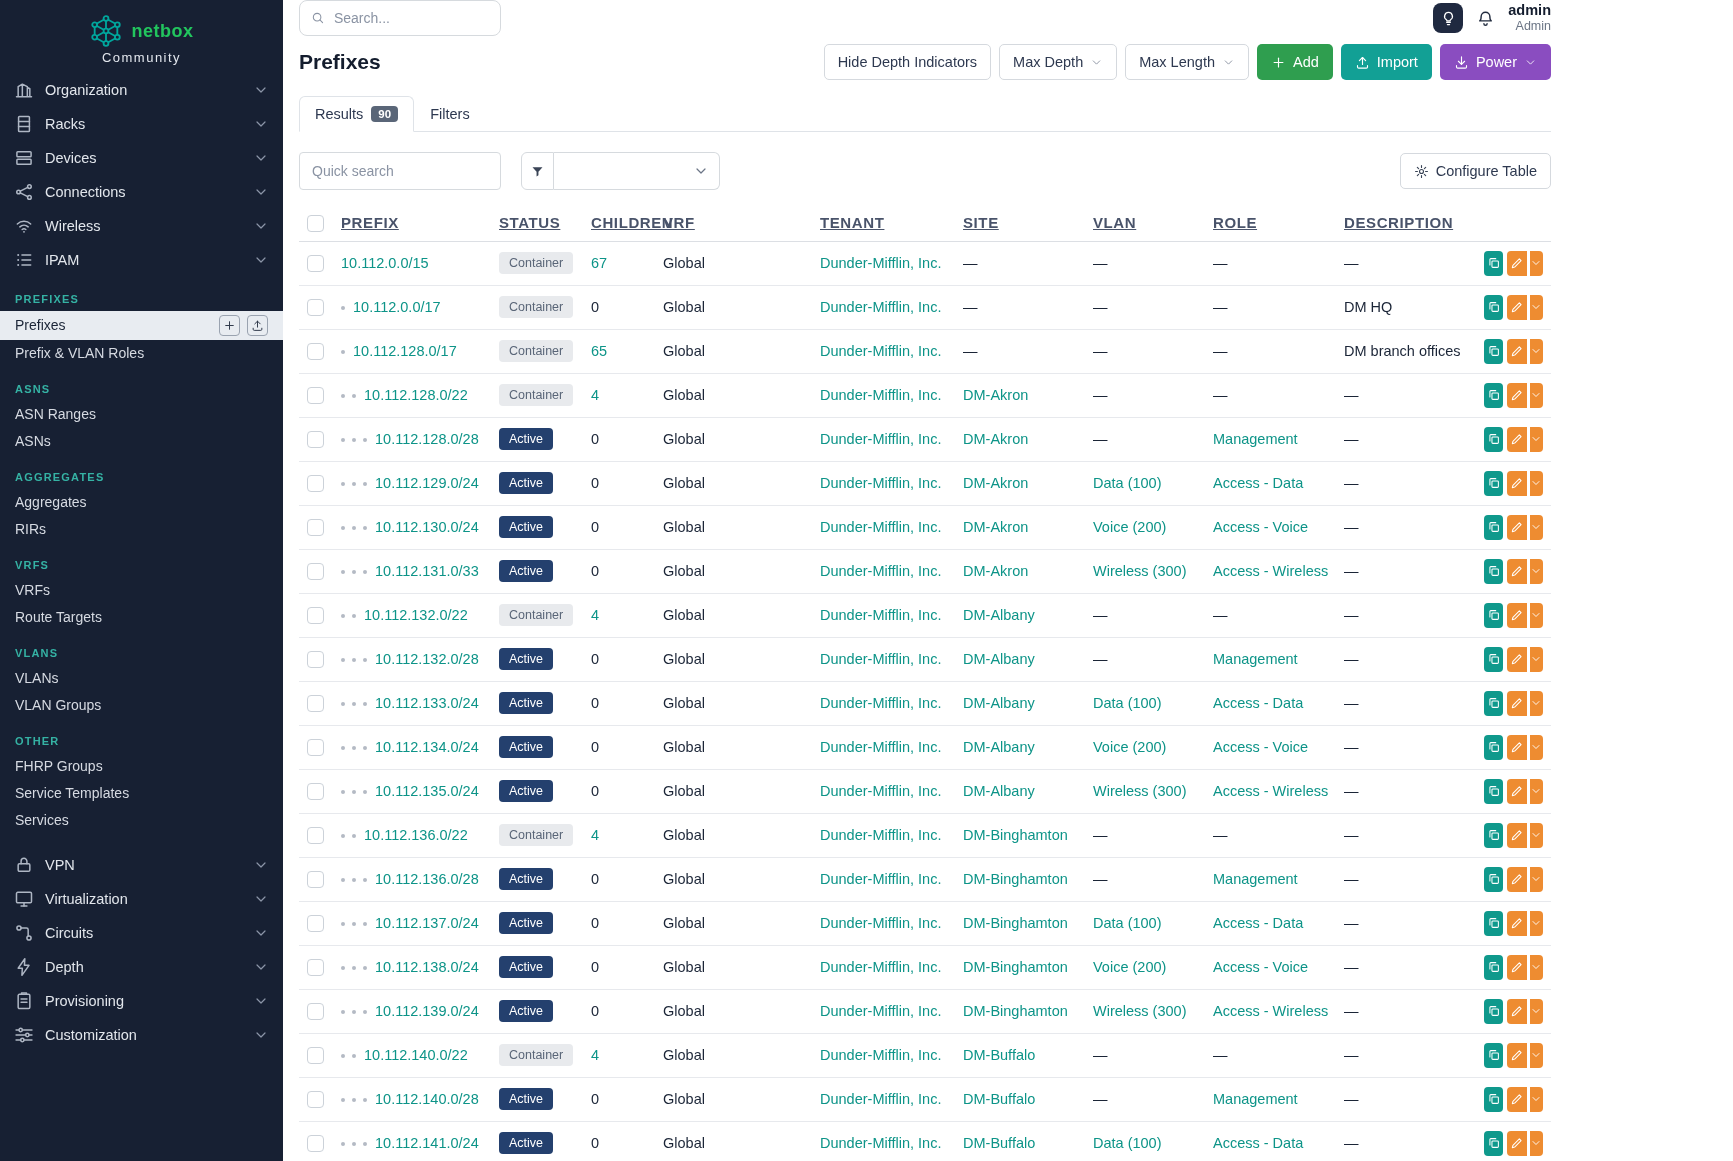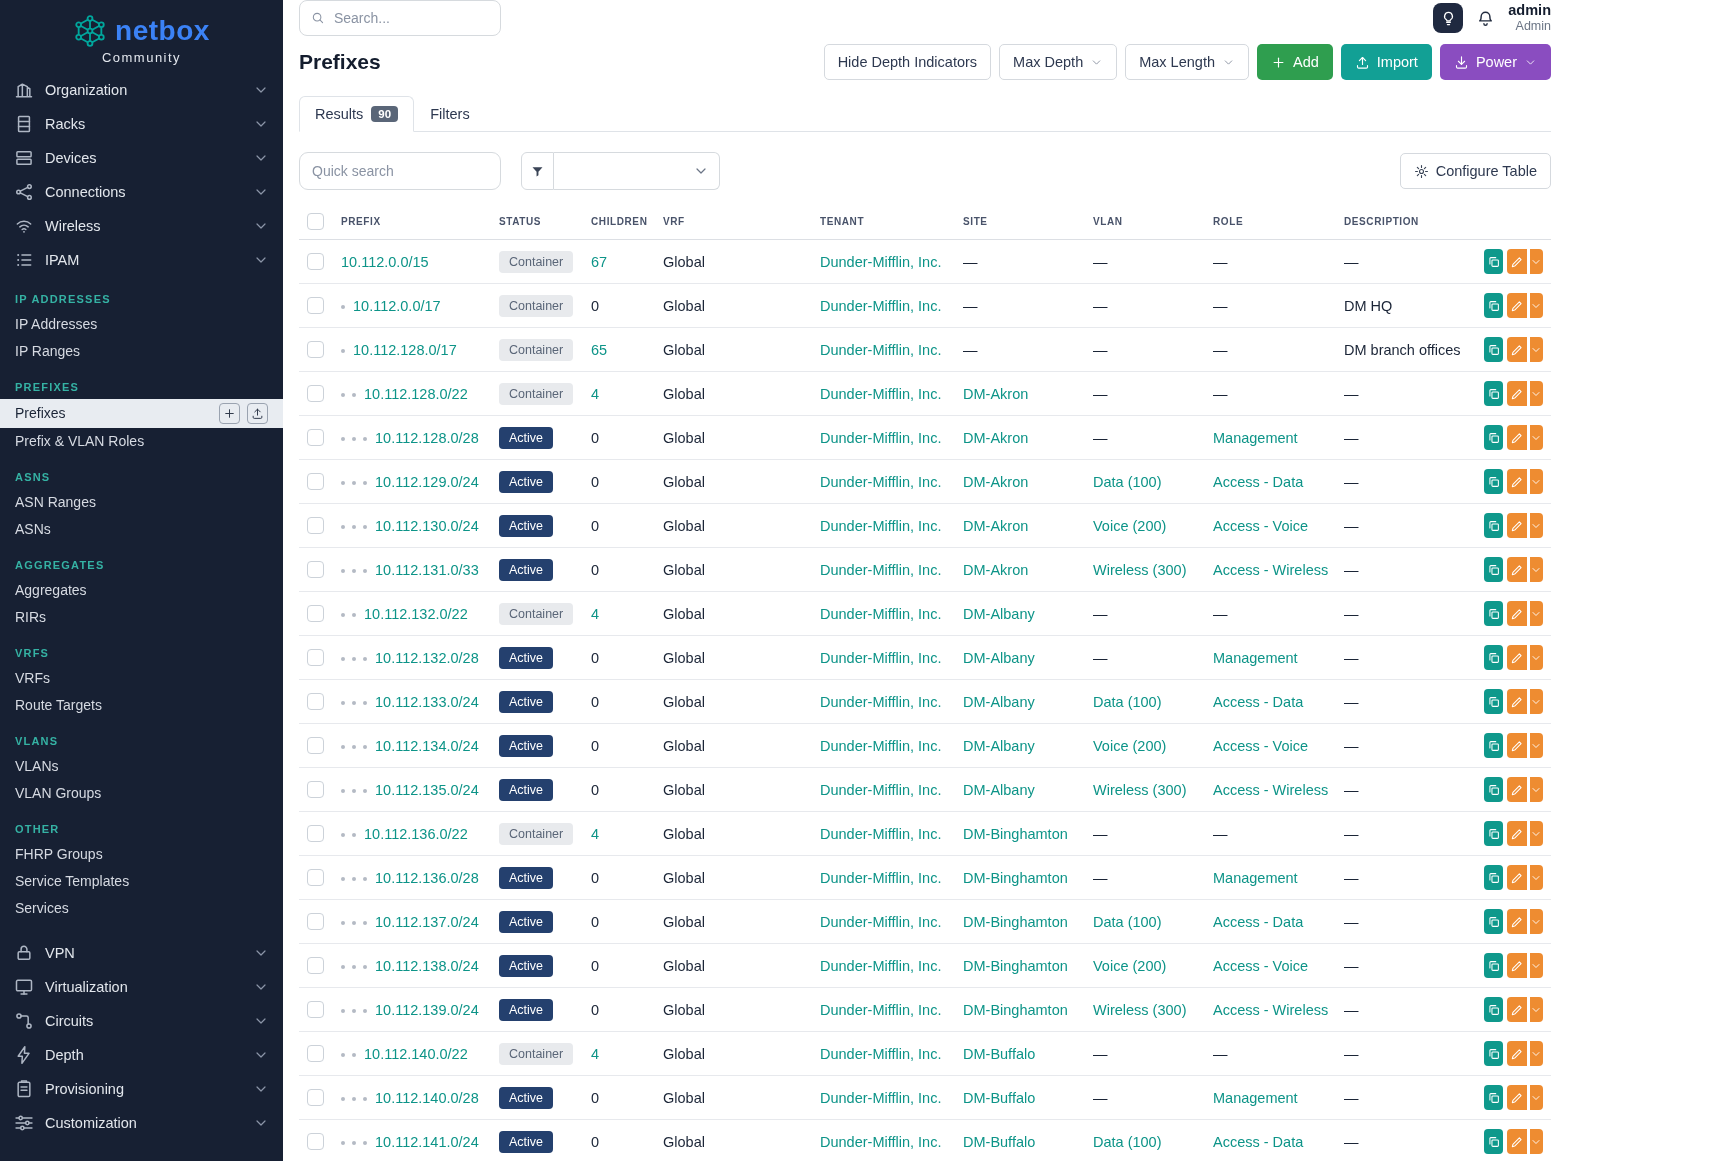--- a/index.html
+++ b/index.html
@@ -6,21 +6,21 @@
   html,body { width:1733px; height:1161px; overflow:hidden; }
   body { font-family:"Liberation Sans", sans-serif; background:#ffffff; color:#1b2537; }
   .app { display:flex; width:1733px; height:1161px; }
 
   
   .sidebar { width:283px; min-width:283px; background:#172033; color:#dfe3ea; height:100%; overflow:hidden; }
   .brand { text-align:center; padding:14px 0 8px; }
   .brand-row { display:flex; align-items:center; justify-content:center; gap:8px; }
   .brand-logo { width:34px; height:34px; display:inline-flex; }
   .brand-logo svg { width:100%; height:100%; }
-  .brand-name { color:#3b82f6; font-size:28px; font-weight:bold; letter-spacing:0.5px; }
+  .brand-name { color:#22c55e; font-size:18px; font-weight:bold; letter-spacing:0.5px; }
   .brand-sub { color:#e3e7ee; font-size:13px; margin-top:2px; letter-spacing:1.5px; }
   .nav-item { display:flex; align-items:center; gap:11px; padding:7px 14px; font-size:14.5px; color:#e2e6ec; cursor:pointer; }
   .nav-icon { width:20px; height:20px; color:#aeb6c4; }
   .nav-label { flex:1; }
   .chev { width:16px; height:16px; color:#8b95a7; }
   .section-title { color:#35b2a4; font-size:11px; font-weight:bold; letter-spacing:1.2px; padding:16px 15px 6px; }
   .sub-item { display:flex; align-items:center; padding:5px 15px; font-size:14px; color:#d6dae2; cursor:pointer; line-height:17px; }
   .sub-item.active { background:#e8ecf1; color:#1b2537; padding-top:4px; padding-bottom:4px; }
   .sub-label { flex:1; }
   .sub-actions { display:inline-flex; gap:7px; margin-left:auto; }
@@ -57,32 +57,32 @@
   .chev-sm { width:13px; height:13px; opacity:0.85; }
   .btn-outline .chev-sm { color:#7b8494; }
 
   .tabs { display:flex; align-items:flex-end; border-bottom:1px solid #dfe3e8; }
   .tab { padding:9px 15px; font-size:14.5px; color:#2d3850; cursor:pointer; display:flex; align-items:center; gap:8px; border:1px solid transparent; border-radius:6px 6px 0 0; margin-bottom:-1px; }
   .tab.active { background:#fff; border-color:#dfe3e8 #dfe3e8 #ffffff #dfe3e8; }
   .badge-count { background:#5a6678; color:#fff; font-size:11.5px; font-weight:bold; padding:2px 7px; border-radius:4px; }
 
   .controls { display:flex; justify-content:space-between; align-items:center; margin:20px 0 14px; }
   .controls-left { display:flex; align-items:center; gap:20px; }
-  .quick-search { width:202px; height:38px; border:1px solid #d6dade; border-radius:9px; padding:0 12px; font-size:14px; color:#1b2537; outline:none; font-family:"Liberation Sans", sans-serif; }
+  .quick-search { width:202px; height:38px; border:1px solid #d6dade; border-radius:4px; padding:0 12px; font-size:14px; color:#1b2537; outline:none; font-family:"Liberation Sans", sans-serif; }
   .quick-search::placeholder { color:#8a93a3; }
   .filter-group { display:flex; }
   .funnel-btn { width:33px; height:38px; border:1px solid #d6dade; background:#fff; border-radius:6px 0 0 6px; color:#3a4456; display:flex; align-items:center; justify-content:center; cursor:pointer; }
   .funnel-btn [data-icon]{ width:15px; height:15px; }
   .filter-select { width:166px; height:38px; border:1px solid #d6dade; border-left:none; border-radius:0 6px 6px 0; display:flex; align-items:center; justify-content:flex-end; padding:0 10px; color:#6b7586; background:#fff; cursor:pointer; }
   .filter-select .chev { color:#6b7586; }
   .btn .bi.dark { color:#3a4456; }
 
   
   table.data-table { width:1252px; border-collapse:collapse; table-layout:fixed; }
-  th { text-align:left; font-size:10px; color:#49536a; font-weight:bold; letter-spacing:0.6px; padding:9px 8px; border-bottom:1px solid #dcdfe4; }
+  th { text-align:left; font-size:15px; color:#49536a; font-weight:bold; letter-spacing:0.6px; padding:9px 8px; border-bottom:1px solid #dcdfe4;text-decoration:underline; }
   td { padding:9px 8px; font-size:14.5px; border-bottom:1px solid #e7e9ed; vertical-align:middle; overflow:hidden; white-space:nowrap; }
   a.link { color:#0d9488; text-decoration:none; }
   .cbx { width:17px; height:17px; border:1px solid #ccd2d9; border-radius:4px; background:#fff; display:inline-block; vertical-align:middle; cursor:pointer; }
   .badge-status { font-size:12.5px; padding:3px 10px; border-radius:4px; display:inline-block; line-height:16px; }
   .badge-container { background:#e8eaed; color:#5a6678; }
   .badge-active { background:#24406e; color:#ffffff; }
   .dots { display:inline-flex; gap:7px; margin-right:8px; vertical-align:middle; }
   .dots:empty { display:none; }
   .dot { width:4px; height:4px; border-radius:2px; background:#b4bac4; display:inline-block; }
   .row-actions { display:flex; gap:2px; justify-content:flex-end; align-items:center; }
@@ -217,31 +217,20 @@
           </span>
     <span class="nav-label">IPAM</span>
     <span class="chev" data-icon="chevron-down">
             <svg viewBox="0 0 24 24" fill="none" stroke="currentColor" stroke-width="1.8" stroke-linecap="round" stroke-linejoin="round">
               <polyline points="6 9 12 15 18 9"></polyline>
             </svg>
           </span>
   </div>
 </nav>
     <div id="nav-sections">
-  <div class="nav-section">
-    <div class="section-title">IP ADDRESSES</div>
-
-  <div class="sub-item">
-    <span class="sub-label">IP Addresses</span>
-  </div>
-
-  <div class="sub-item">
-    <span class="sub-label">IP Ranges</span>
-  </div>
-</div>
 
   <div class="nav-section">
     <div class="section-title">PREFIXES</div>
 
   <div class="sub-item active">
     <span class="sub-label">Prefixes</span>
 
   <span class="sub-actions">
     <button class="mini-btn">
                 <span data-icon="plus">

